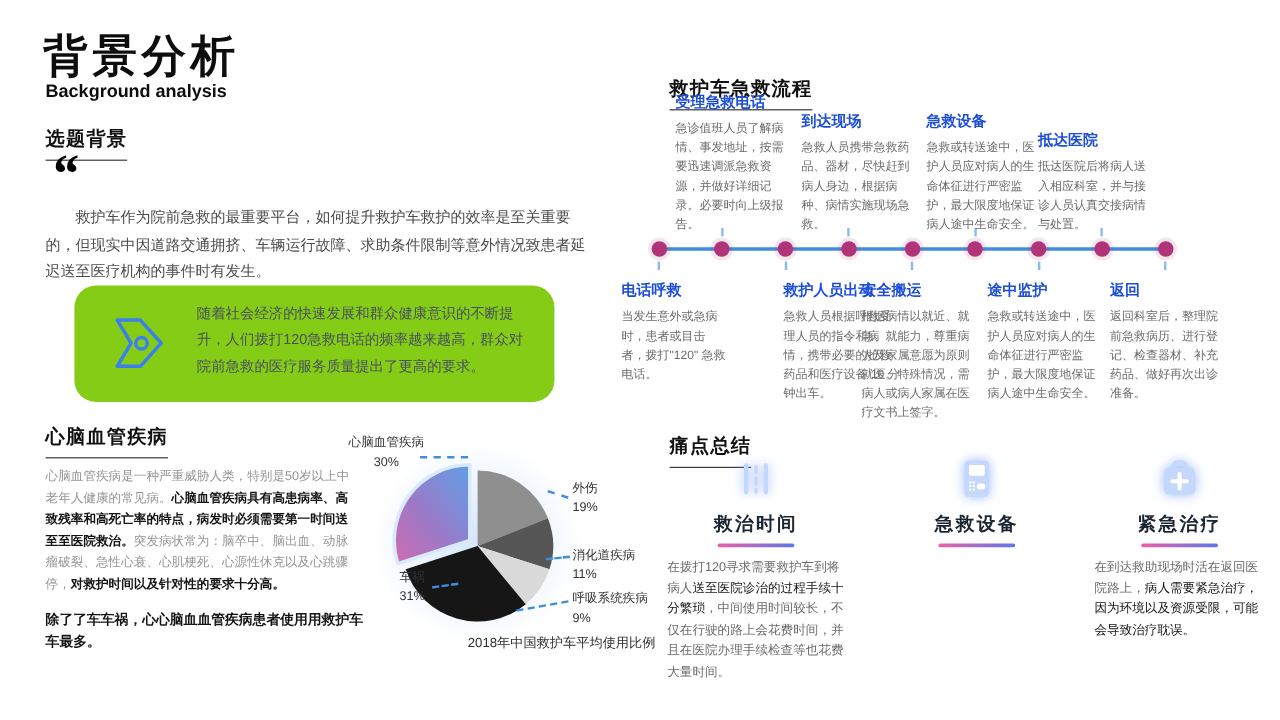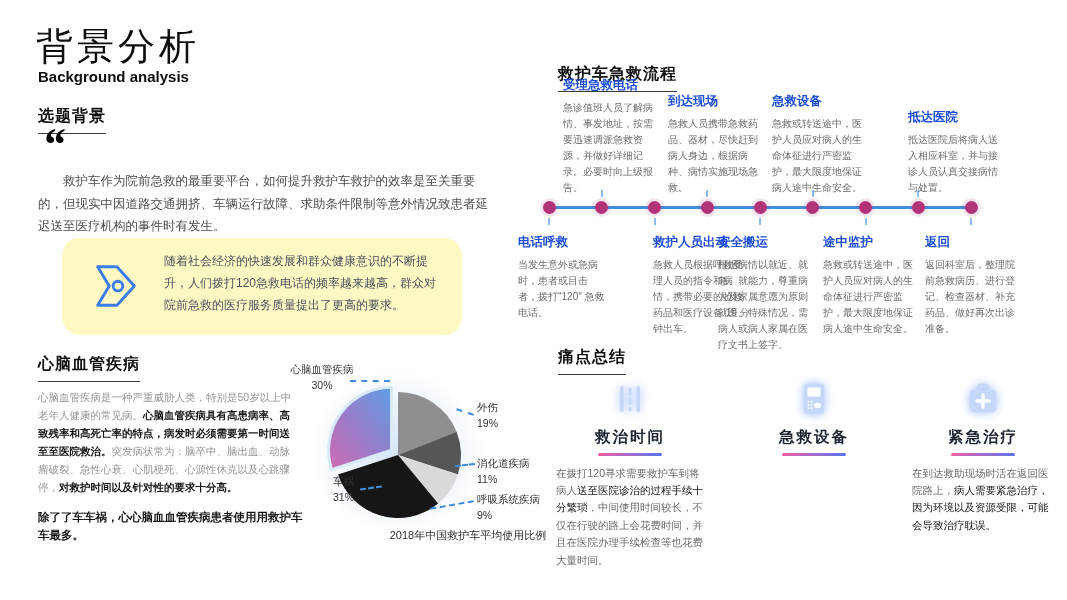--- a/index.html
+++ b/index.html
@@ -1,39 +1,39 @@
 <!DOCTYPE html>
 <html><head>
 <meta charset="utf-8">
 <style>
   html,body{margin:0;padding:0;}
   body{width:1067px;height:600px;background:#ffffff;position:relative;overflow:hidden;
        font-family:"Liberation Sans",sans-serif;color:#222;}
 
   
   .h1{position:absolute;left:36px;top:22px;font-family:"Liberation Serif",serif;
-      font-size:37px;font-weight:400;letter-spacing:4px;color:#0d0d0d;}
+      font-size:37px;font-weight:700;letter-spacing:4px;color:#0d0d0d;}
   .h1sub{position:absolute;left:38px;top:68px;font-size:15px;font-weight:700;color:#0d0d0d;}
 
   
   .sec{position:absolute;font-size:16px;font-weight:700;color:#111;letter-spacing:1px;
        border-bottom:1.5px solid #3a3a3a;padding-bottom:6px;}
   #sec-topic{left:38px;top:106px;}
   #sec-disease{left:38px;top:354px;}
   #sec-process{left:558px;top:64px;}
-  #sec-pain{left:558px;top:347px;}
+  #sec-pain{left:558px;top:362px;}
 
   
   .quote-mark{position:absolute;left:42px;top:122px;font-family:"Liberation Serif",serif;
       font-style:italic;font-weight:700;font-size:46px;color:#000;line-height:1;}
   .quote{position:absolute;left:38px;top:170px;width:462px;font-size:12.5px;color:#4c4c4c;
       line-height:1.8;text-indent:2em;}
 
   .callout{position:absolute;left:62px;top:238px;width:400px;height:97px;
-      background:#fef9c3;border-radius:18px;}
+      background:#84cc16;border-radius:18px;}
   .callout-icon{position:absolute;left:26px;top:21px;}
   .callout-text{position:absolute;left:102px;top:12px;width:284px;font-size:12px;
       color:#49505e;line-height:1.85;}
 
   
   .disease-p{position:absolute;left:38px;top:388px;width:260px;font-size:10.5px;
       line-height:1.72;color:#949494;}
   .disease-p .b{color:#151515;font-weight:700;}
   .disease-close{position:absolute;left:38px;top:508px;width:266px;font-size:11.5px;
       font-weight:700;color:#151515;line-height:1.6;}
@@ -57,21 +57,21 @@
   #ld-resp{left:142px;top:148px;width:44px;transform:rotate(-10deg);}
   #ld-car{left:72px;top:131px;width:22px;transform:rotate(-8deg);}
   .pie-caption{position:absolute;left:70px;top:172px;width:220px;text-align:center;
       font-size:11px;color:#2e2e2e;}
 
   
   .stage{position:absolute;width:92px;}
   .stage h4{font-size:12.5px;font-weight:700;color:#1d4ed8;margin:0 0 6px;font-family:Liberation Mono, monospace;}
   .stage p{font-size:10px;color:#6b6b6b;line-height:1.6;margin:0;}
   .stage.top{bottom:404px;}
-  #t0{left:563px;} #t1{left:668px;} #t2{left:772px;} #t3{left:908px;}
+  #t0{left:563px;} #t1{left:668px;} #t2{left:772px;} #t3{left:865px;}
   .stage.bot{top:234px;}
   #s0{left:518px;width:88px;} #s1{left:612px;width:98px;margin-left:41px;} #s2{left:718px;width:94px;}
   #s3{left:823px;width:92px;} #s4{left:925px;width:96px;}
 
   #timeline{position:absolute;left:545px;top:200px;width:430px;height:16px;}
   .tl-line{position:absolute;left:2px;right:2px;top:6px;height:3px;background:#3f8edd;border-radius:2px;}
   .tl-dot{position:absolute;top:1px;width:13px;height:13px;border-radius:50%;background:#b23478;
       box-shadow:0 0 0 3px rgba(178,52,120,.13);}
   .tl-con{position:absolute;width:0;height:7px;border-left:2px dashed rgba(63,142,221,.6);}
   .tl-con.up{top:-10px;} .tl-con.down{top:18px;}

